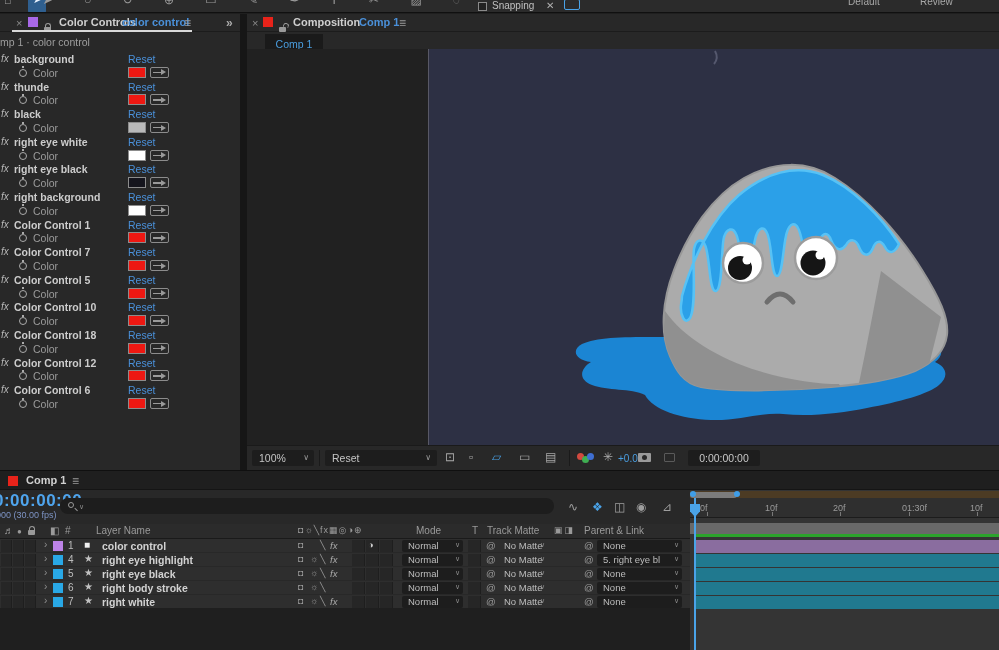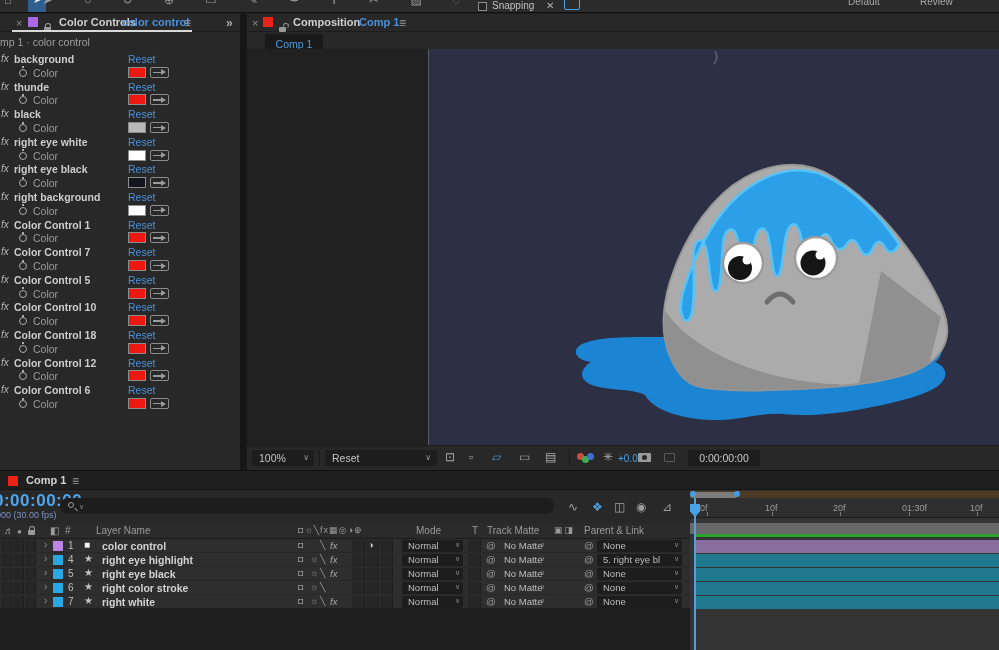--- a/index.html
+++ b/index.html
@@ -506,21 +506,21 @@
           </span>
         </div>
         <div class="lrow" style="top: 110px;">
           <span class="av-cell" style="left:1px;"></span>
           <span class="av-cell" style="left:13px;"></span>
           <span class="av-cell" style="left:25px;"></span>
           <span class="twirl">›</span>
           <span class="chip" style="background:#29a8e6;"></span>
           <span class="lnum">6</span>
           <span class="licon">★</span>
-          <span class="lname">right color stroke</span>
+          <span class="lname">right body stroke</span>
           <span class="sw" style="left:298px;">◘</span>
           <span class="sw" style="left:310px;">☼</span>
           <span class="sw" style="left:320px;">╲</span>
           <span class="mini-cell" style="left:352px;"></span>
           <span class="mini-cell" style="left:366px;"></span>
           <span class="mini-cell" style="left:380px;"></span>
           <span class="dropbox" style="left:402px;width:61px;">
             <span class="dv">Normal</span>
             <span class="dc">∨</span>
           </span>

